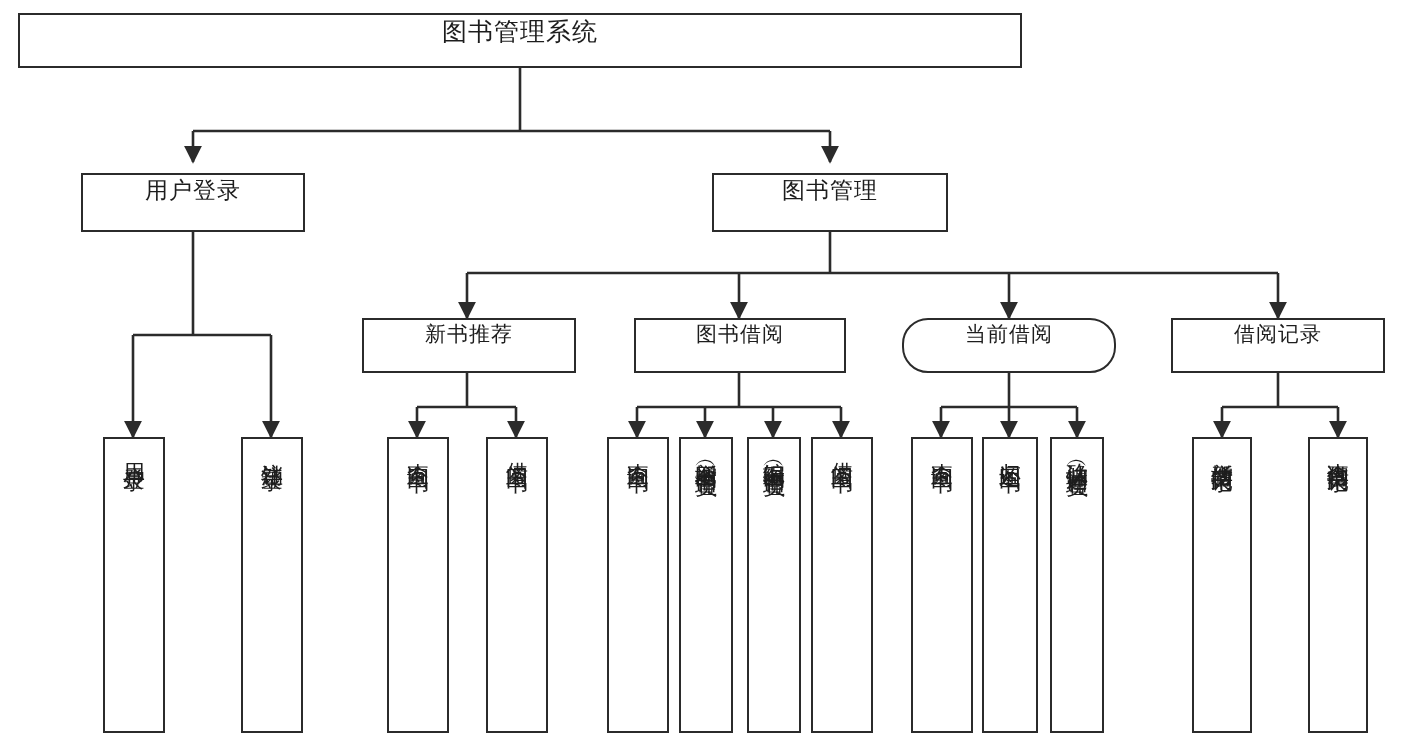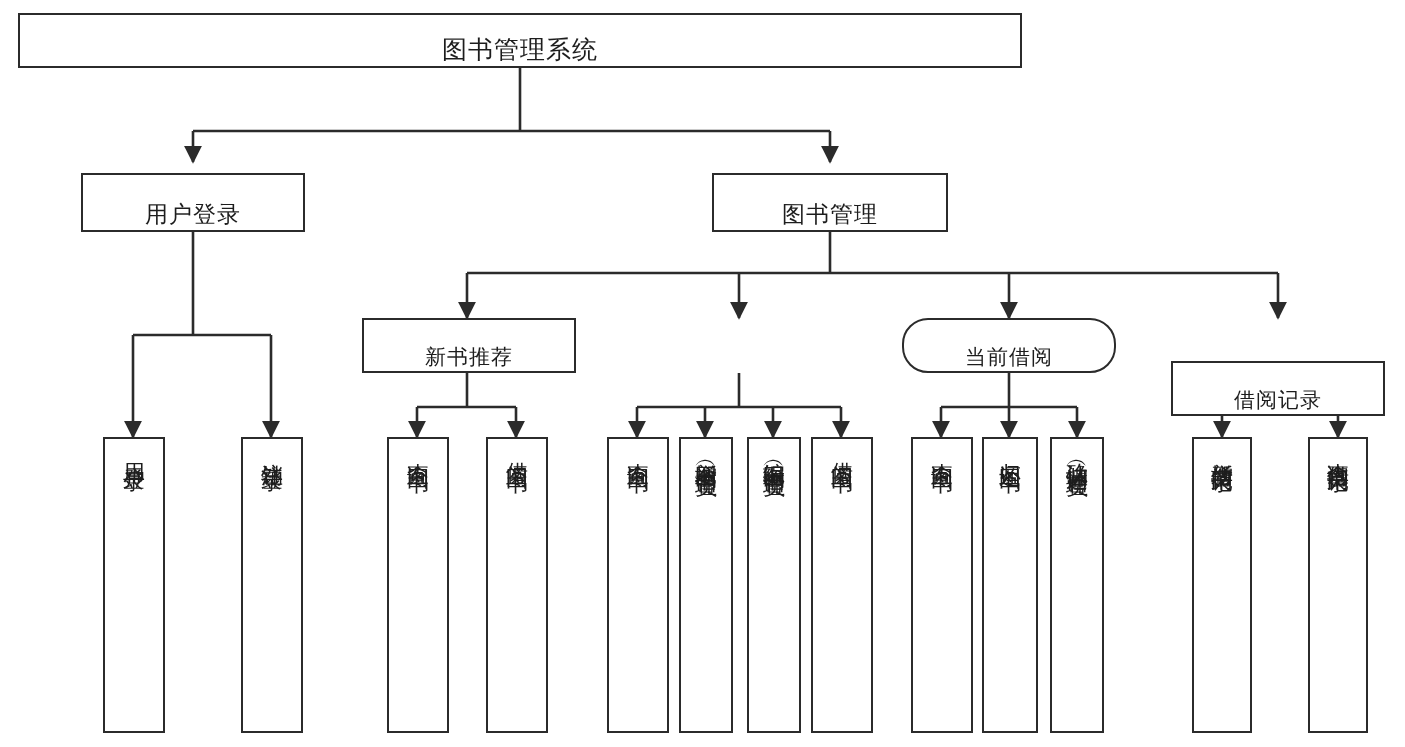--- a/index.html
+++ b/index.html
@@ -25,21 +25,21 @@
     width: 1405px;
     height: 747px;
     pointer-events: none;
   }
   .node {
     position: absolute;
     box-sizing: border-box;
     border: 2px solid #2b2b2b;
     background: #ffffff;
     display: flex;
-    align-items: flex-end;
+    align-items: flex-start;
     justify-content: center;
     color: #1d1d1d;
     z-index: 2;
   }
   .node.root {
     font-size: 25px;
     letter-spacing: 1px;
   }
   .node.level1 {
     font-size: 23px;
@@ -139,24 +139,27 @@
   <div class="node level1" style="left:81px; top:173px; width:224px; height:59px;">
     <span>用户登录</span>
   </div>
   <div class="node level1" style="left:712px; top:173px; width:236px; height:59px;">
     <span>图书管理</span>
   </div>
 
   <div class="node level2" style="left:362px; top:318px; width:214px; height:55px;">
     <span>新书推荐</span>
   </div>
+  <div class="node level2" style="left:634px; top:318px; width:212px; height:55px;">
+    <span>图书借阅</span>
+  </div>
   <div class="node level2" style="left:902px; top:318px; width:214px; height:55px;border-radius:26px;">
     <span>当前借阅</span>
   </div>
-  <div class="node level2" style="left:1171px; top:318px; width:214px; height:55px;margin-top:43px;">
+  <div class="node level2" style="left:1171px; top:318px; width:214px; height:55px;">
     <span>借阅记录</span>
   </div>
 
   <div class="node leaf" style="left:103px; top:437px; width:62px; height:296px;">
     <span class="vtext">用户登录</span>
   </div>
   <div class="node leaf" style="left:241px; top:437px; width:62px; height:296px;">
     <span class="vtext">注销登录</span>
   </div>
 

